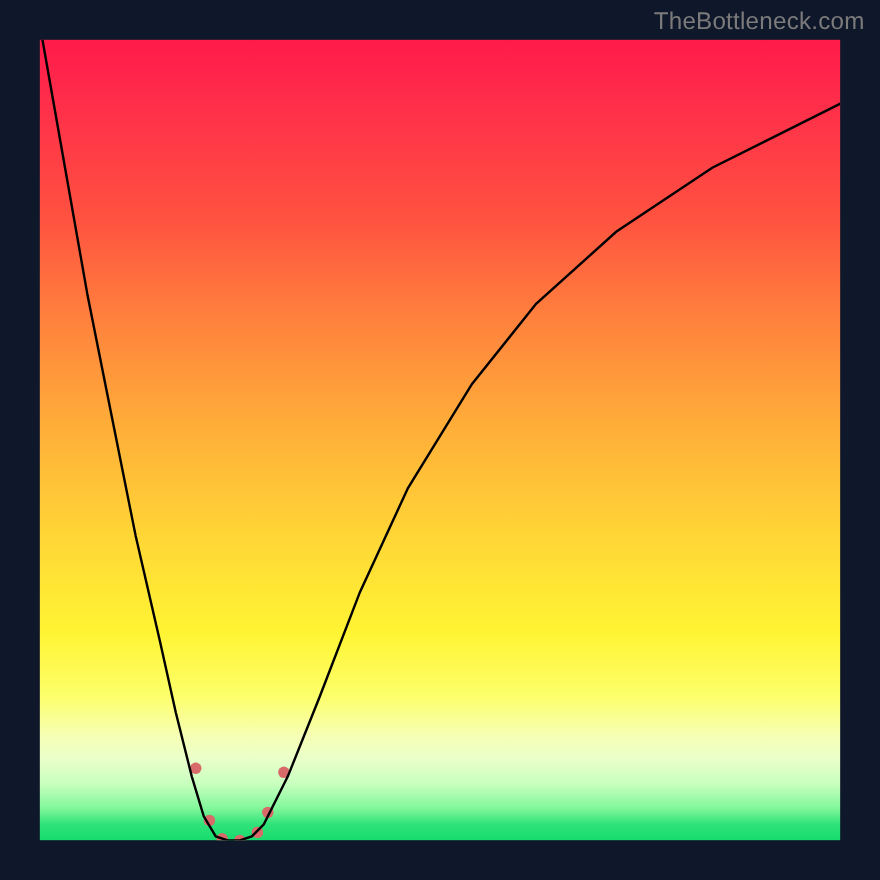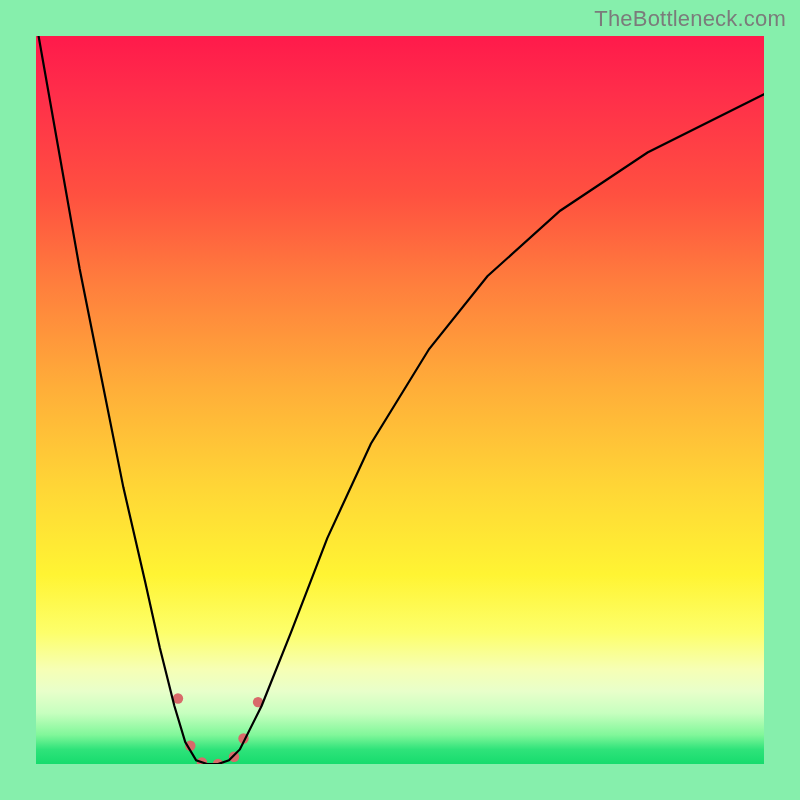--- a/index.html
+++ b/index.html
@@ -10,21 +10,21 @@
     background: #000;
     overflow: hidden;
     font-family: Arial, Helvetica, sans-serif;
   }
   .frame {
     position: absolute;
     left: 0;
     top: 0;
     width: 800px;
     height: 800px;
-    background: #86efac;
+    background: #0f172a;
   }
   .plot-area {
     position: absolute;
     left: 36px;
     top: 36px;
     width: 728px;
     height: 728px;
     overflow: hidden;
   }
   .gradient {

